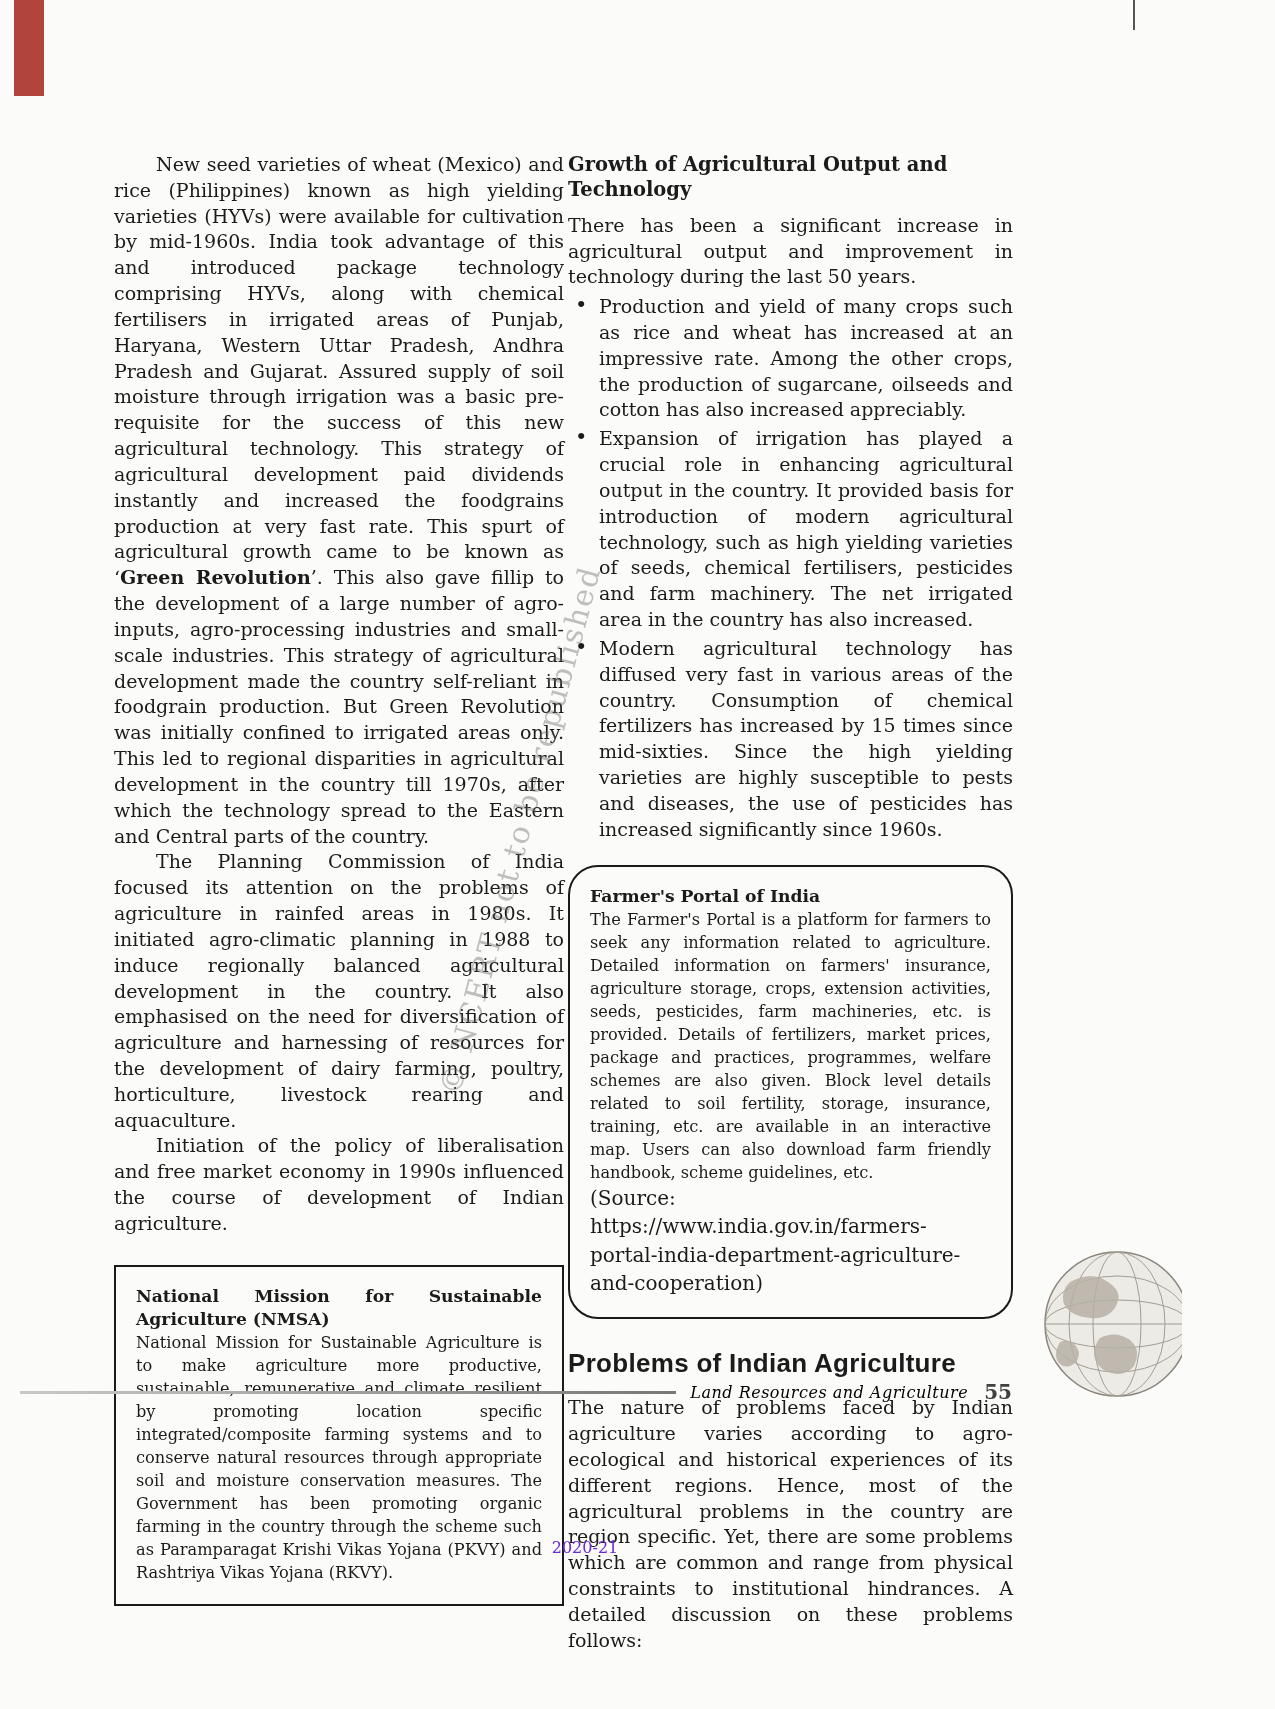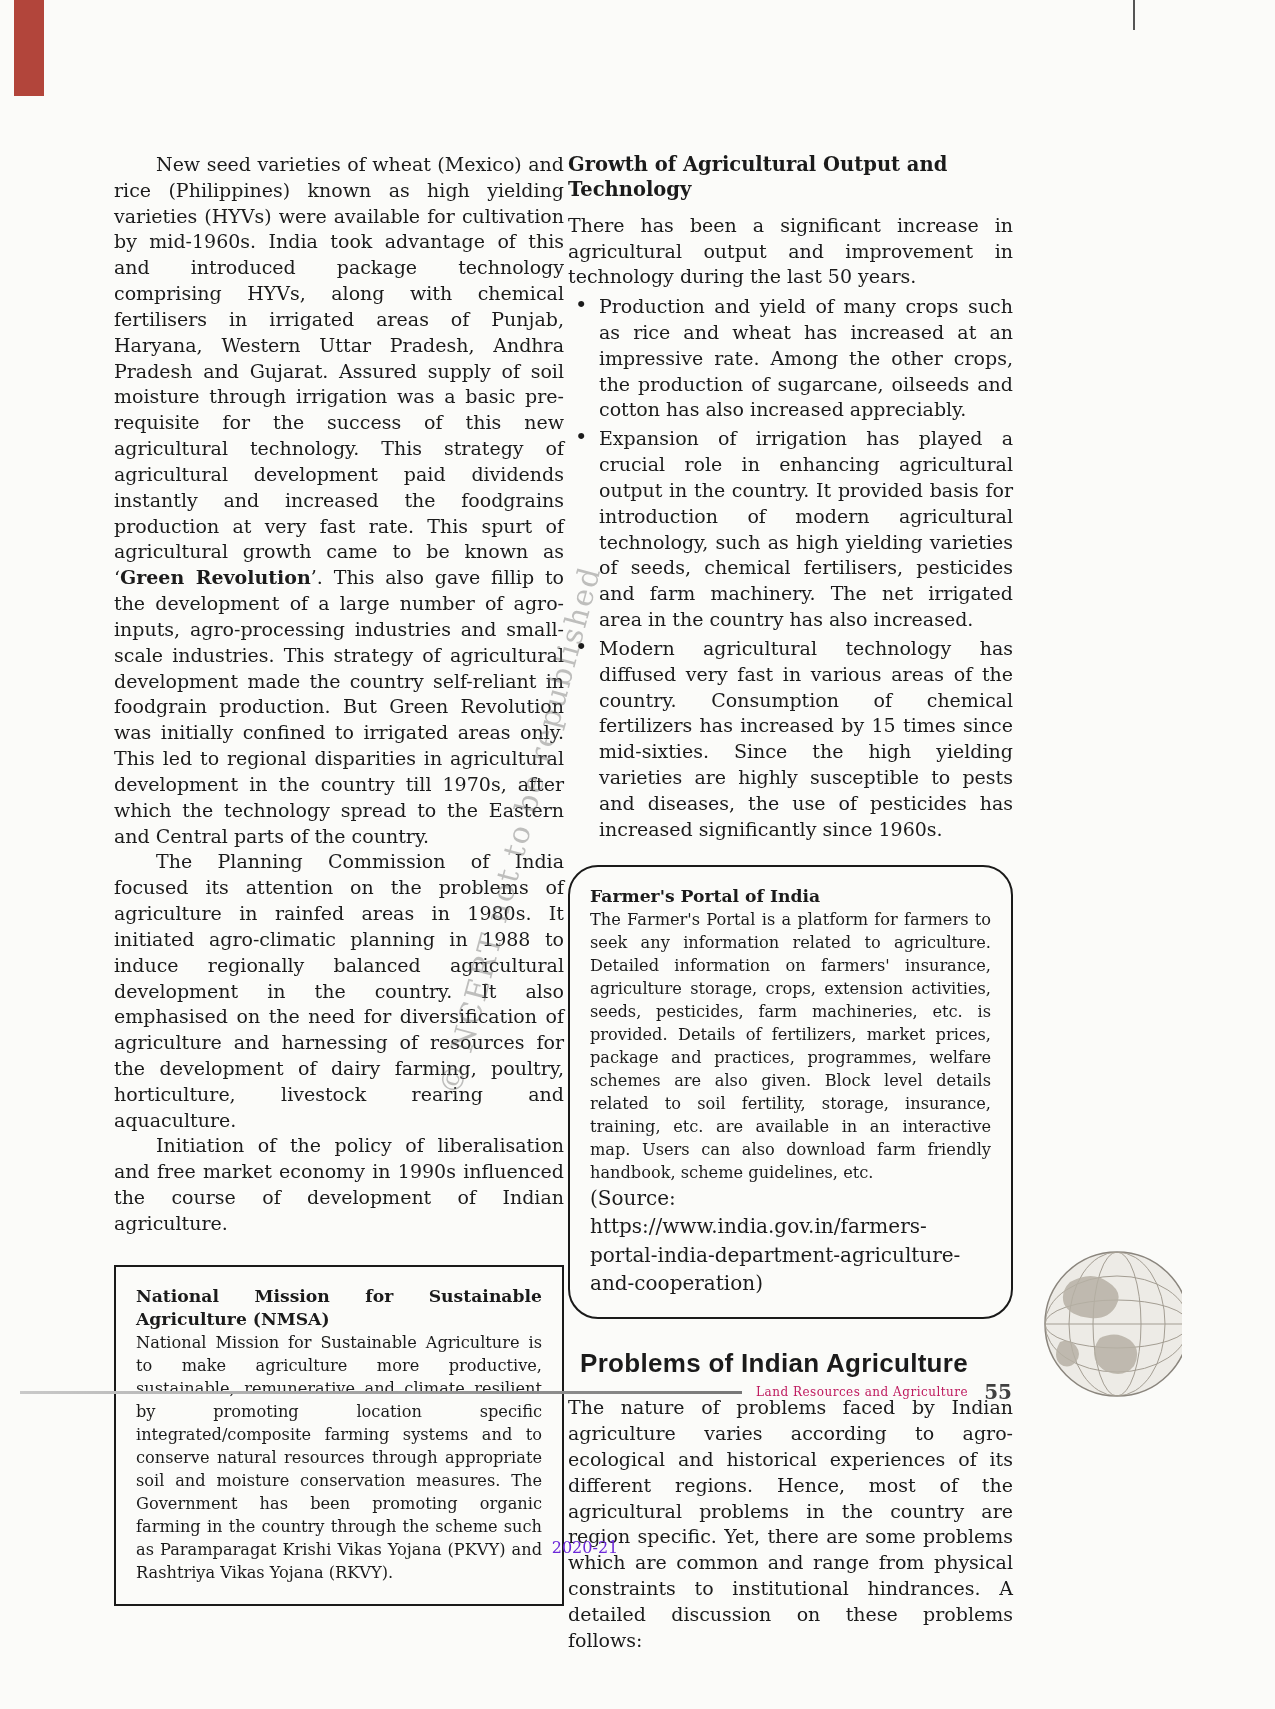--- a/index.html
+++ b/index.html
@@ -45,39 +45,39 @@
   .box-title{
     font-weight:bold;font-size:17.2px;line-height:1.35;
     margin:0 0 12px 0;text-align:justify;
   }
   .box-body{font-size:16.2px;line-height:1.42;text-align:justify;margin:0;}
   .box-source{font-size:20px;line-height:1.42;margin:12px 0 0 0;text-align:left;overflow-wrap:anywhere;}
 
   .sans-heading{
     font-family:"Liberation Sans","DejaVu Sans",sans-serif;
     font-weight:700;font-size:26px;letter-spacing:.3px;
-    margin:30px 0 16px 12px;text-align:left;line-height:1.15;
+    margin:30px 0 16px 0;text-align:left;line-height:1.15;
   }
 
   .watermark{
     position:absolute;left:520px;top:830px;
     transform:translate(-50%,-50%) rotate(-75deg);
     white-space:nowrap;
     font-size:30px;letter-spacing:2px;
     color:rgba(105,105,105,0.42);
     pointer-events:none;
     font-family:"DejaVu Serif",serif;
   }
 
   .footer{
     position:absolute;left:20px;top:1380px;width:992px;
     display:flex;align-items:center;
   }
   .footer-line{flex:1;height:3px;background:linear-gradient(to right,#c9c9c9,#777);margin-right:14px;}
-  .footer-title{font-size:12px;color:#be185d;letter-spacing:.5px;white-space:nowrap;}
+  .footer-title{font-style:italic;font-size:16px;color:#000000;letter-spacing:.5px;white-space:nowrap;}
   .footer-num{font-weight:bold;font-size:20px;color:#404040;margin-left:16px;}
 
   .year-footer{
     position:absolute;left:0;top:1538px;width:1170px;
     text-align:center;font-size:16px;color:#6d28d9;
   }
 
   .globe{position:absolute;left:1032px;top:1246px;}
 </style>
 </head>

